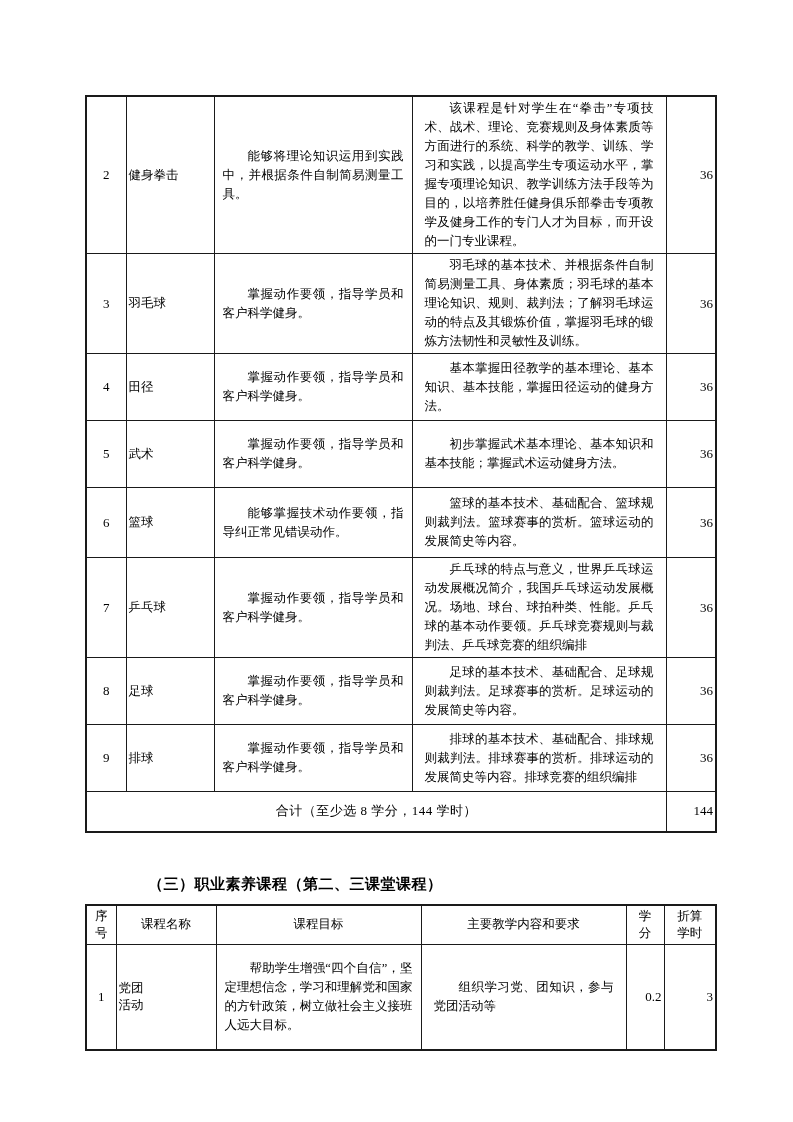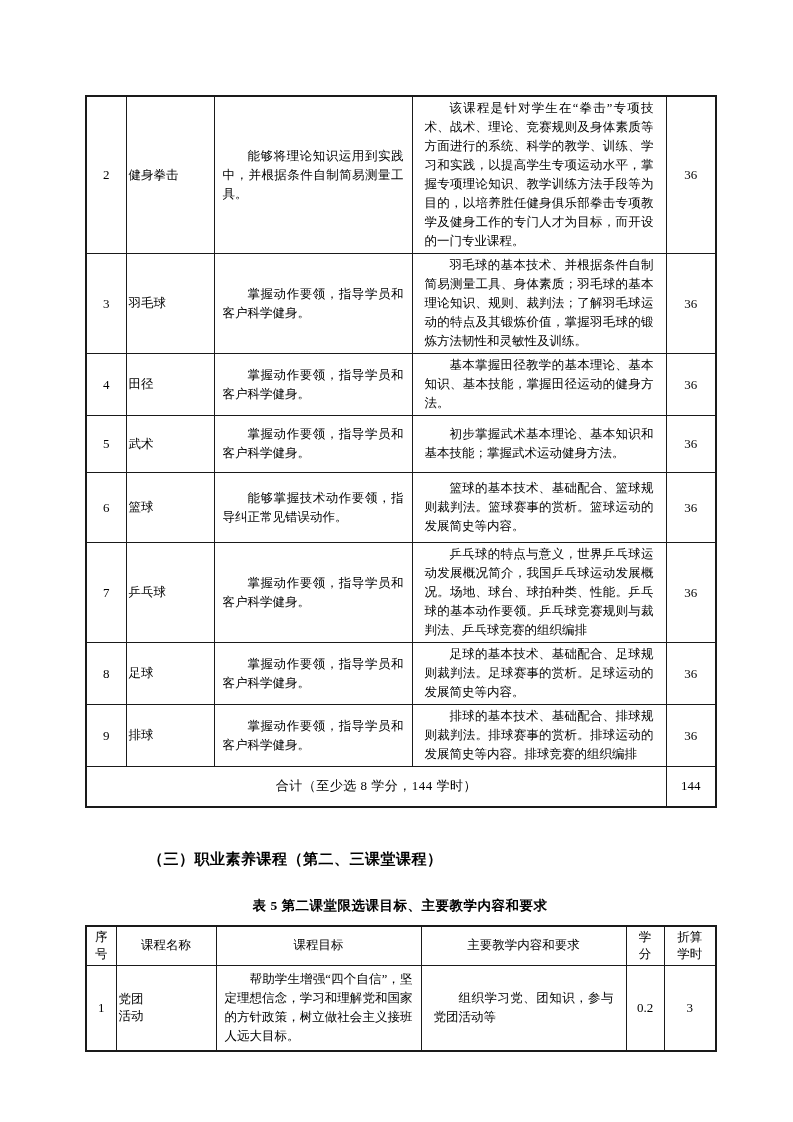--- a/index.html
+++ b/index.html
@@ -10,23 +10,23 @@
     color:#000;
     font-family:"Liberation Serif","DejaVu Serif",serif;
     overflow:hidden;
   }
   table{border-collapse:collapse;table-layout:fixed;margin-left:85px;}
   .t1{margin-top:95px;width:630px;border:2px solid #1a1a1a;}
   .t2{margin-top:10px;width:630px;border:2px solid #1a1a1a;}
   td,th{border:1px solid #1a1a1a;vertical-align:middle;font-weight:normal;padding:1px 2px;}
   .c-no{ text-align:center;font-size:13px;font-family:"Liberation Serif","DejaVu Serif",serif;}
   .c-name{text-align:left;font-size:12.5px;}
-  .c-goal{font-size:12.5px;line-height:19px;text-align:justify;text-indent:2em;padding:4px 8px;}
+  .c-goal{font-size:12.5px;line-height:19px;text-align:justify;text-indent:2em;padding:14px 8px;}
   .c-content{font-size:12.5px;line-height:19px;text-align:justify;text-indent:2em;padding:2px 12px;}
-  .c-hrs{text-align:center;font-size:13px;}
+  .c-hrs{text-align:right;font-size:13px;}
   .c-total{text-align:center;font-size:13px;letter-spacing:0.5px;}
   .pre{white-space:pre-line;line-height:17px;}
   .hdr{text-align:center;font-size:12.5px;}
   .heading{
     margin:42px 0 0 148px;
     font-size:15px;font-weight:bold;letter-spacing:0.5px;
   }
   .caption{
     width:630px;margin:28px 0 0 85px;
     text-align:center;font-size:13.5px;font-weight:bold;letter-spacing:0.5px;
@@ -104,21 +104,20 @@
       </tr>
       <tr style="height:40px">
         <td class="c-total" colspan="4">合计（至少选 8 学分，144 学时）</td>
         <td class="c-hrs">144</td>
       </tr>
     </tbody>
   </table>
 
   <div class="heading">（三）职业素养课程（第二、三课堂课程）</div>
 
-  <div class="caption">表 5 第二课堂限选课目标、主要教学内容和要求</div>
 
   <table class="t2">
     <colgroup>
       <col style="width:30px">
         <col style="width:100px">
         <col style="width:205px">
         <col style="width:205px">
         <col style="width:38px">
         <col style="width:52px">
     </colgroup>

